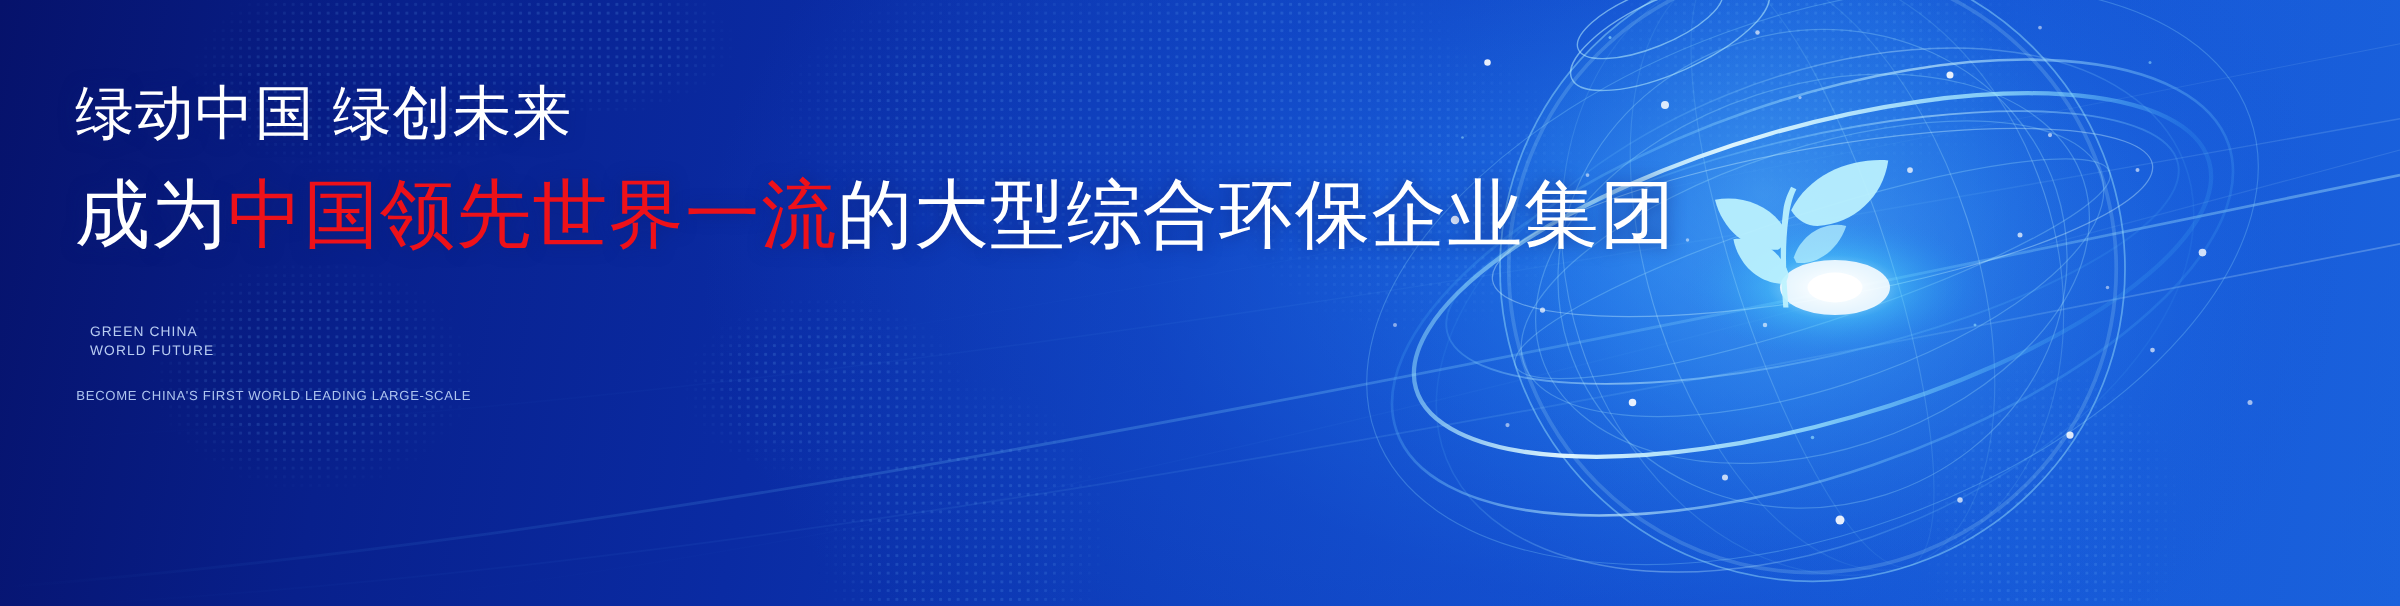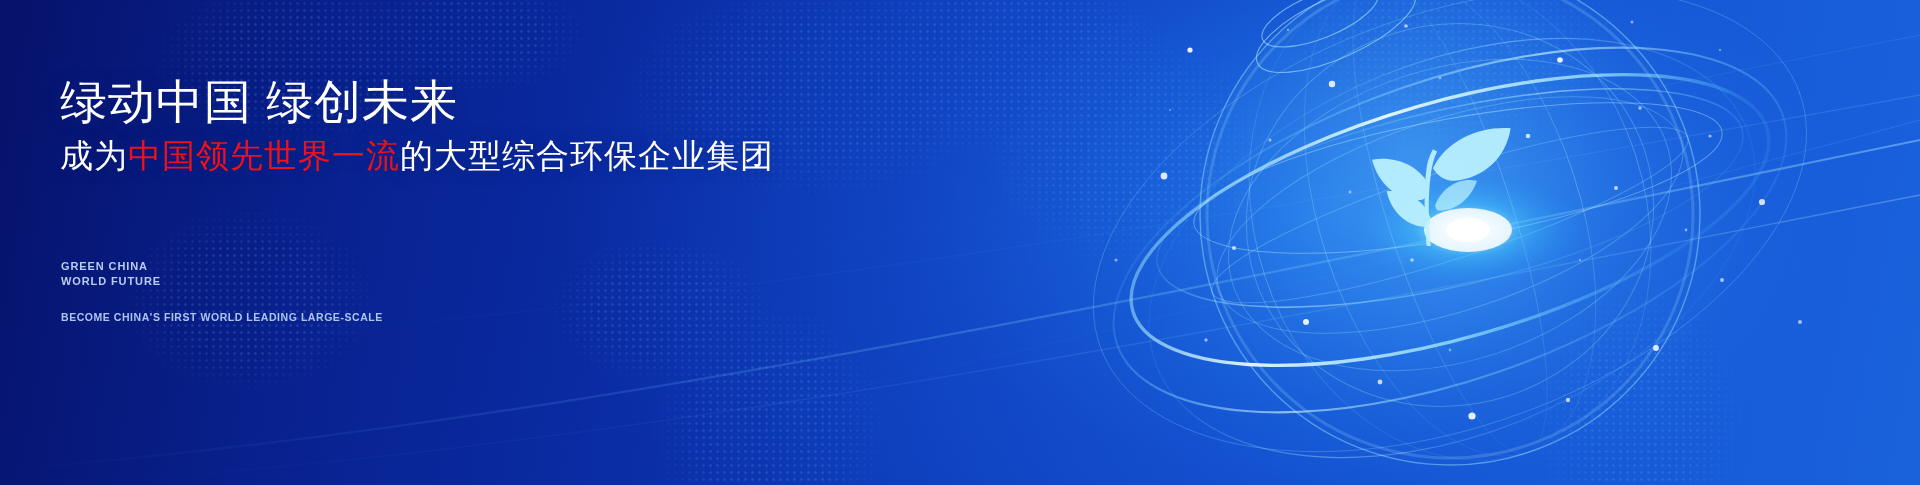--- a/index.html
+++ b/index.html
@@ -67,58 +67,58 @@
     position: absolute;
     left: 1020px; top: -70px;
     width: 900px; height: 620px;
     pointer-events: none;
   }
 
   
   .headline {
     position: absolute;
     left: 60px;
-    top: 74px;
+    top: 62px;
     line-height: 1.18;
     white-space: nowrap;
   }
   .hl-line1 {
     font-size: 47px;
     color: #ffffff;
     font-weight: 400;
     letter-spacing: 1px;
     text-shadow: 0 0 14px rgba(10,30,120,0.65);
   }
   .hl-line2 {
-    font-size: 33px;
+    font-size: 60px;
     font-weight: 400;
     letter-spacing: 1px;
     color: #ffffff;
-    margin-top: 8px;
+    margin-top: 20px;
     text-shadow: 0 0 14px rgba(10,30,120,0.65);
   }
   .hl-red { color: #ee1119; }
 
   .tagline-en {
     position: absolute;
-    left: 61px;
+    left: 72px;
     top: 259px;
     font-size: 11px;
-    font-weight: bold;
+    font-weight: normal;
     letter-spacing: 0.9px;
     line-height: 1.35;
     color: #b9cdf2;
     white-space: nowrap;
   }
   .subline-en {
     position: absolute;
     left: 61px;
     top: 310px;
     font-size: 10.5px;
-    font-weight: bold;
+    font-weight: normal;
     letter-spacing: 0.55px;
     line-height: 1.35;
     color: #aec5ef;
     white-space: nowrap;
   }
 </style>
 </head>
 <body>
 
 <div id="banner">

